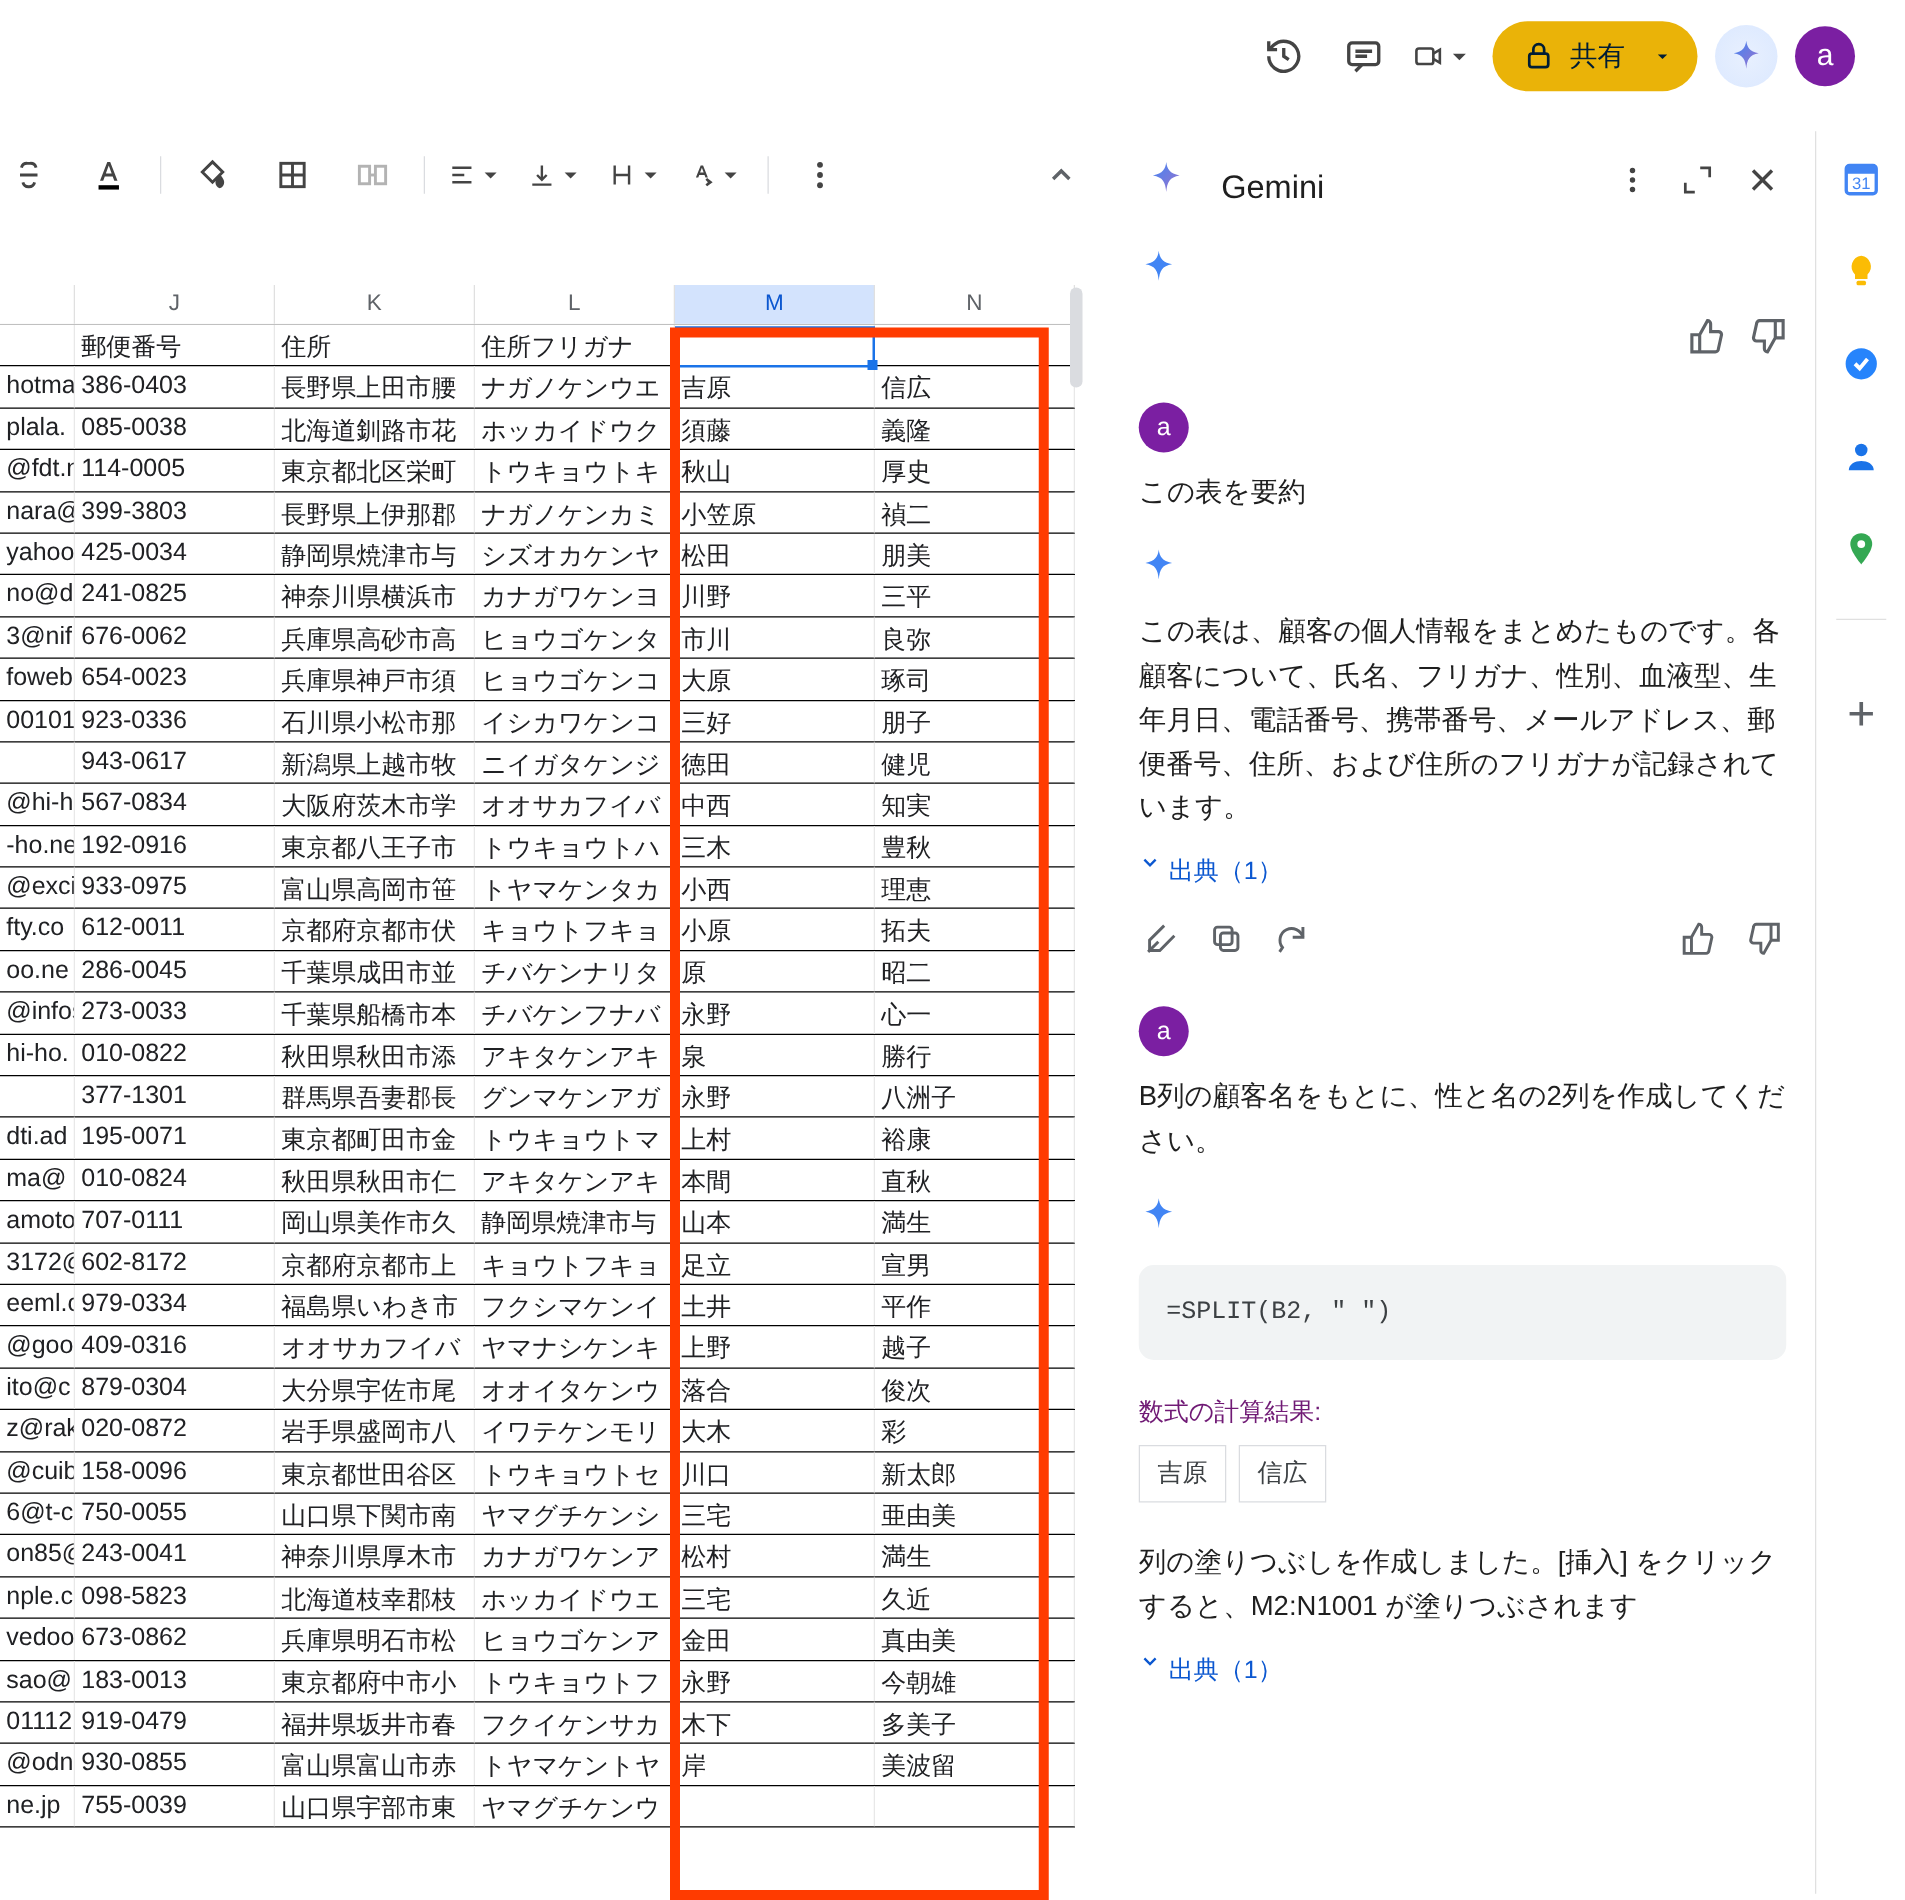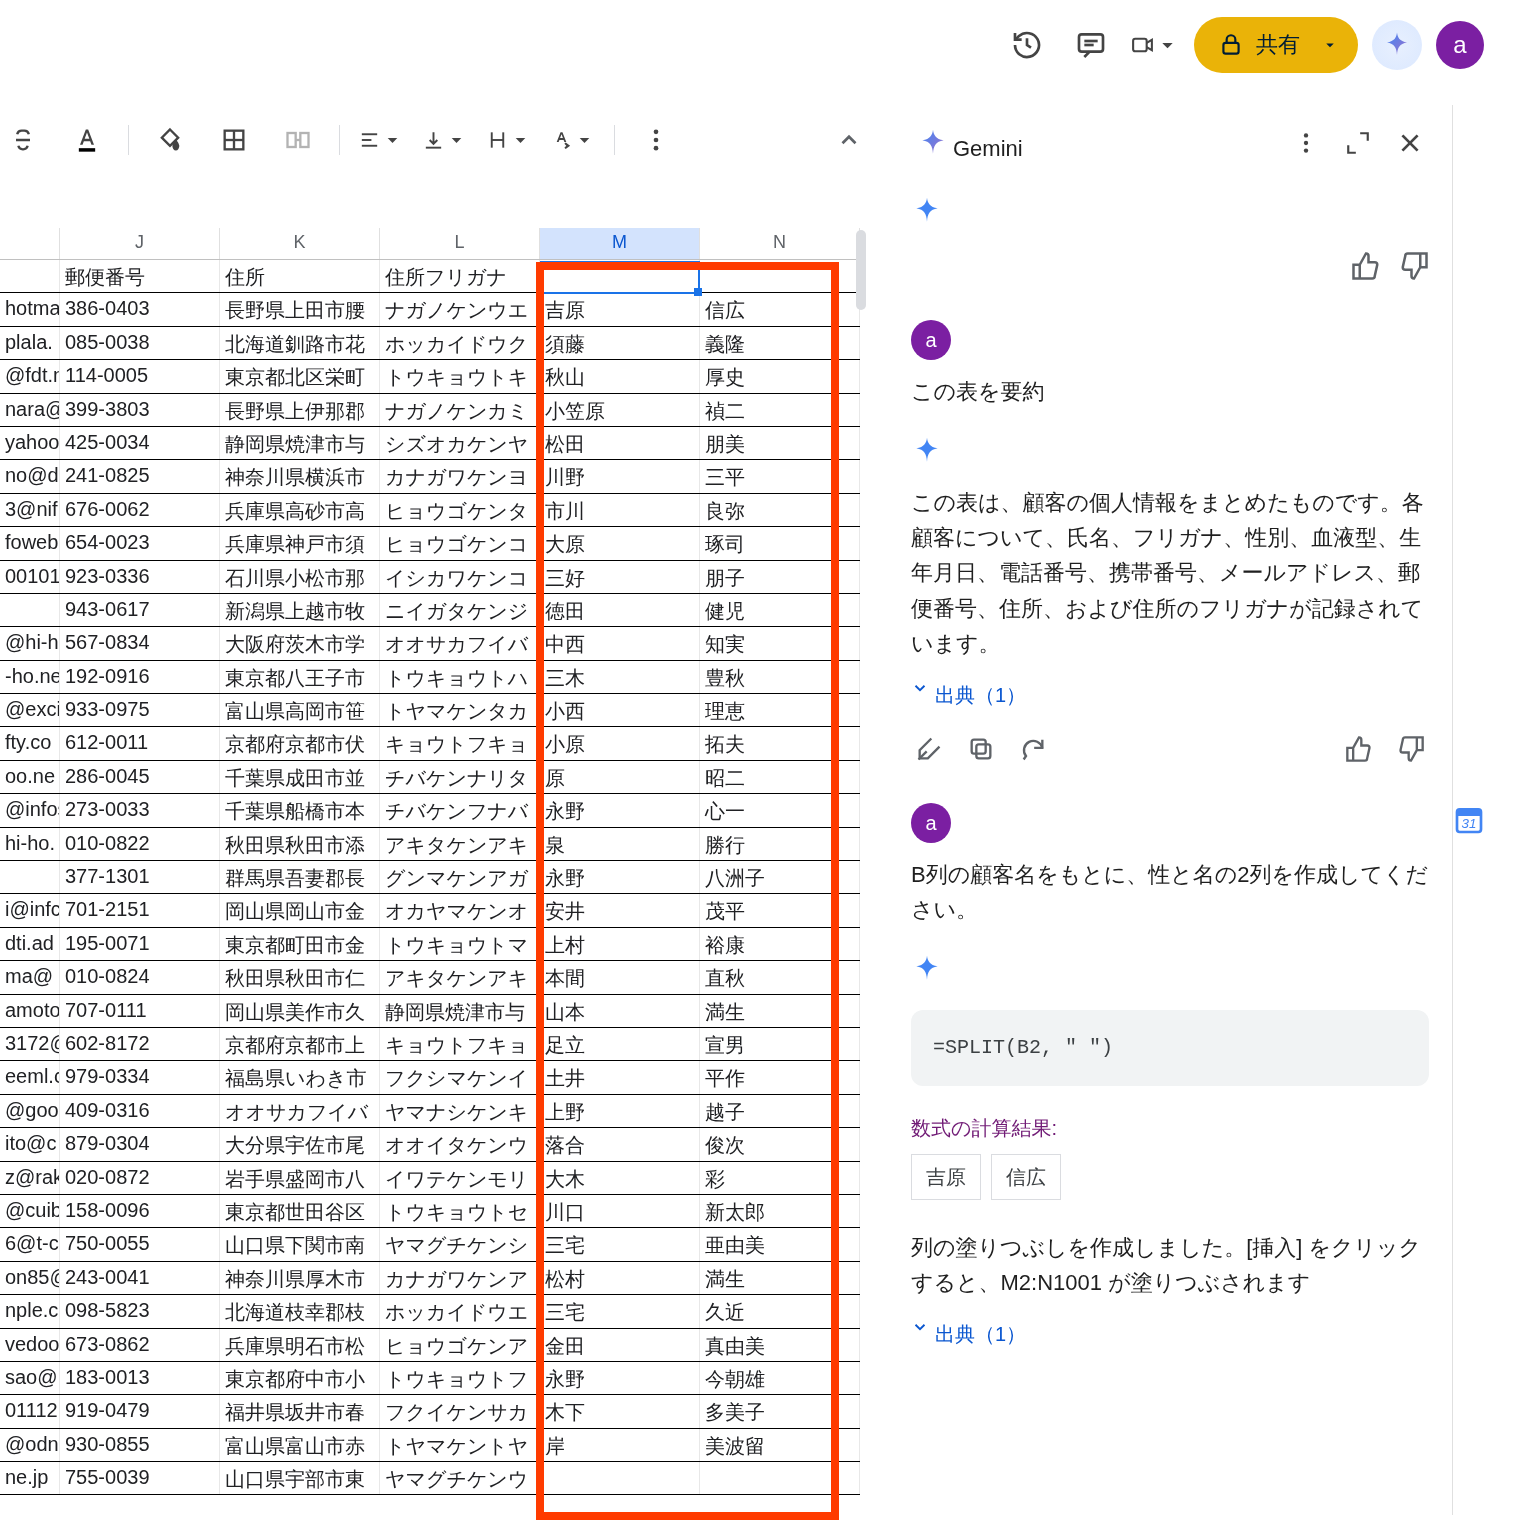--- a/index.html
+++ b/index.html
@@ -36,42 +36,42 @@
 
   .active-cell { position:absolute; top: 33px; left:540px; width:160px; height:33px; border:2px solid #1a73e8; pointer-events:none;}
   .active-cell::after{content:""; position:absolute; right:-4px; bottom:-4px; width:8px; height:8px; background:#1a73e8;}
 
   
   .red-box { position: absolute; top: 262px; left: 536px; width: 303px; height: 1258px; border: 8px solid #ff3b00; pointer-events: none; }
 
   
   .panel { position: absolute; top: 105px; left: 895px; width: 550px; height: 1410px; border-radius: 22px; background: #fff; padding: 22px 16px; overflow: hidden; font-size: 22px; line-height: 1.6; }
   .panel-header { display: flex; align-items: center; justify-content: space-between; margin-bottom: 26px; padding: 0 6px;}
-  .panel-title { display: flex; align-items: center; gap: 4px; font-size: 22px; color: #1f1f1f; font-weight: 400;}
+  .panel-title { display: flex; align-items: center; gap: 28px; font-size: 26px; color: #1f1f1f; font-weight: 400;}
   .panel-actions { display: flex; gap: 26px; align-items:center;}
   .panel-actions svg { width: 26px; height: 26px; color:#444;}
 
   .gem-star svg { width: 32px; height: 32px; }
   .body-text { color: #1f1f1f; }
   .thumbs { display: flex; gap: 18px; justify-content: flex-end; margin-top: 14px; margin-bottom: 28px;}
   .thumbs svg { width: 30px; height: 30px; color:#5f6368;}
   .chat-avatar { width: 40px; height: 40px; font-size: 20px; margin-bottom: 14px;}
   .prompt-text { margin-bottom: 26px; }
   .source-link { color: #0b57d0; display:flex; align-items:flex-start; gap:6px; font-size:20px; margin: 18px 0 24px 0;}
   .action-row { display:flex; justify-content:space-between; margin-bottom: 30px; padding: 0 4px;}
   .action-row .left, .action-row .right { display:flex; gap: 24px; }
   .action-row svg { width: 28px; height:28px; color:#5f6368;}
 
   .code-block { background:#f1f3f4; border-radius:12px; padding: 22px 22px; font-family: "Courier New", monospace; font-size: 20px; color:#3c4043; margin: 14px 0 26px 0;}
   .calc-label { color:#701a75; font-size: 20px; margin-bottom: 10px;}
   .calc-chips { display:flex; gap: 10px; margin-bottom: 30px;}
   .chip { border:1px solid #dadce0; padding: 6px 14px; color:#3c4043; font-size: 20px;}
 
   
-  .rail { position: absolute; top: 105px; right: 0; width: 72px; height: 1410px; border-left: 1px solid #e0e0e0; display:flex; flex-direction:row; align-items:center; gap: 38px; padding-top: 20px; font-style: italic;}
+  .rail { position: absolute; top: 105px; right: 0; width: 72px; height: 1410px; border-left: 1px solid #e0e0e0; display:flex; flex-direction:column; align-items:center; gap: 38px; padding-top: 20px;}
   .rail-icon { width: 36px; height: 36px; display:flex; align-items:center; justify-content:center; font-size: 28px; }
 
   .scroll-ind { position:absolute; top: 230px; left: 856px; width: 10px; height: 80px; background: #dadce0; border-radius: 5px; }
 </style>
 </head>
 <body>
 
 <div class="header-right">
   <div class="hdr-btn">
     <svg viewBox="0 0 24 24" fill="none" stroke="currentColor" stroke-width="2">
@@ -366,28 +366,20 @@
         <div class="c c-M">泉</div>
         <div class="c c-N">勝行</div>
       </div>
       <div class="row">
         <div class="c c-I"></div>
         <div class="c c-J">377-1301</div>
         <div class="c c-K">群馬県吾妻郡長</div>
         <div class="c c-L">グンマケンアガ</div>
         <div class="c c-M">永野</div>
         <div class="c c-N">八洲子</div>
-      </div>
-      <div class="row">
-        <div class="c c-I">i@infc</div>
-        <div class="c c-J">701-2151</div>
-        <div class="c c-K">岡山県岡山市金</div>
-        <div class="c c-L">オカヤマケンオ</div>
-        <div class="c c-M">安井</div>
-        <div class="c c-N">茂平</div>
       </div>
       <div class="row">
         <div class="c c-I">dti.ad</div>
         <div class="c c-J">195-0071</div>
         <div class="c c-K">東京都町田市金</div>
         <div class="c c-L">トウキョウトマ</div>
         <div class="c c-M">上村</div>
         <div class="c c-N">裕康</div>
       </div>
       <div class="row">

